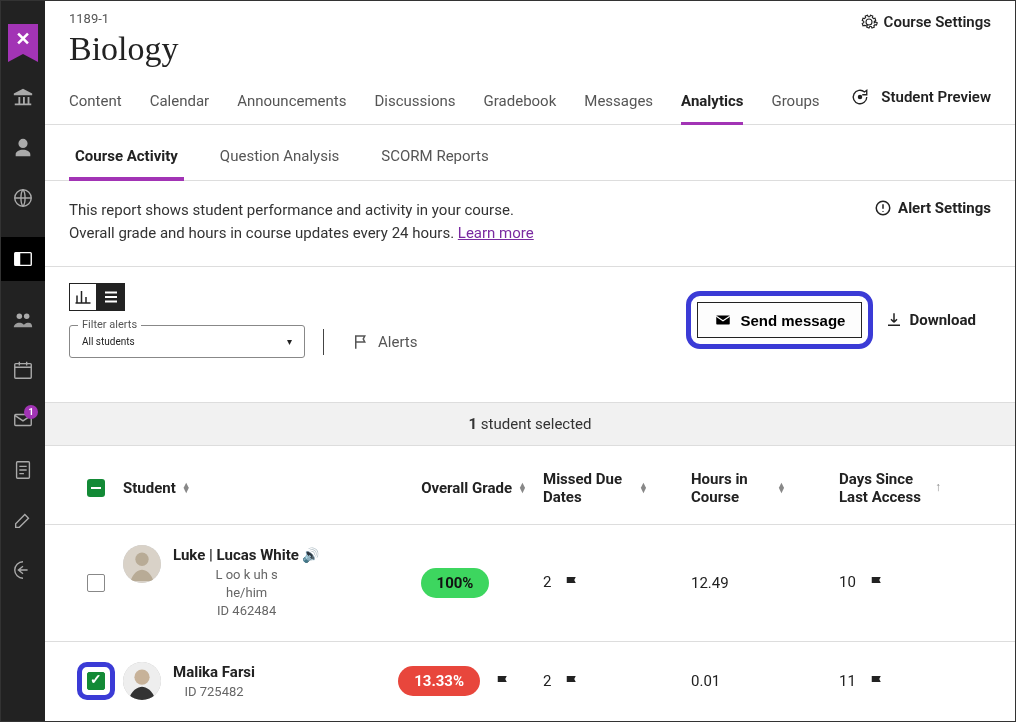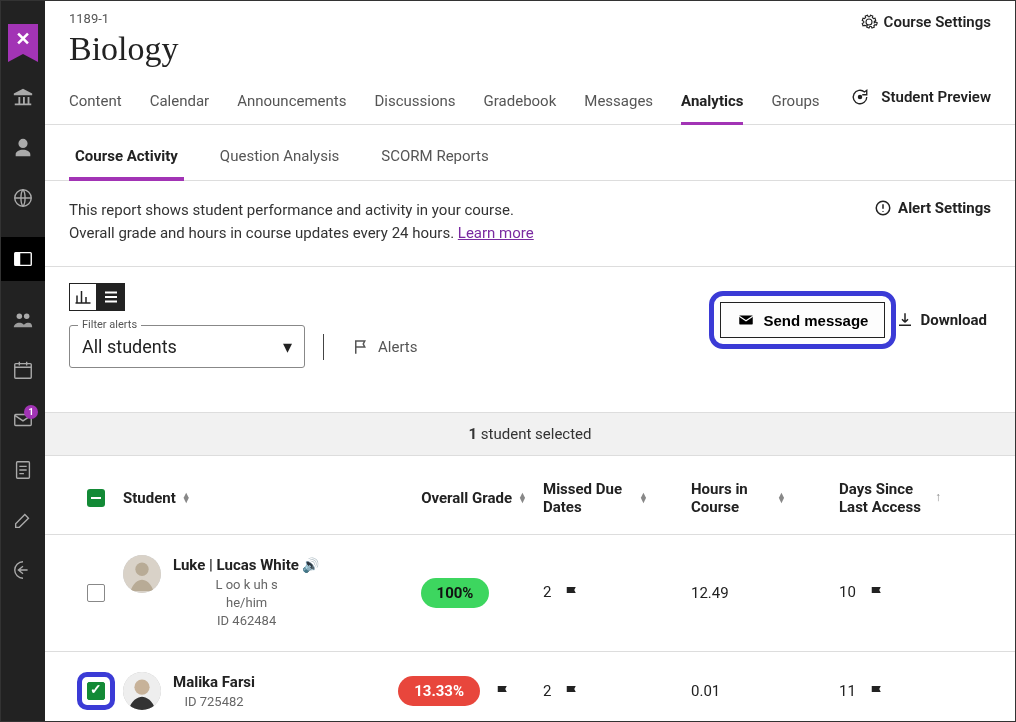--- a/index.html
+++ b/index.html
@@ -40,25 +40,25 @@
   .alert-settings { display:flex; align-items:center; gap:6px; font-weight:700; font-size:15px; cursor:pointer;}
   
   .toolbar { padding: 16px 0 44px 0; position:relative;}
   .view-toggle { display:inline-flex; }
   .toggle-btn { width:28px; height:28px; border:1px solid #222; display:flex; align-items:center; justify-content:center; cursor:pointer; background:#fff;}
   .toggle-btn.active { background:#222; color:#fff;}
   
   .filter-wrap { margin-top:14px; display:flex; align-items:center; gap: 18px;}
   .fieldset { border:1px solid #888; border-radius:3px; padding: 0; position:relative; width:236px;}
   .legend { position:absolute; top:-8px; left:8px; background:#fff; padding:0 4px; font-size:11px; color:#555;}
-  .select-box { padding:10px 12px; display:flex; justify-content:space-between; align-items:flex-start; cursor:pointer; font-size:18px;}
+  .select-box { padding:10px 12px; display:flex; justify-content:space-between; align-items:flex-start; cursor:pointer; font-size:10px;}
   .divider { width:1px; height:26px; background:#444;}
   .alerts-link { display:flex; align-items:center; gap:8px; font-size:15px; color:#555; cursor:pointer; padding-left:10px;}
   
-  .right-actions { position:absolute; right:4px; top:24px; display:flex; align-items:center; }
+  .right-actions { position:absolute; right:15px; top:24px; display:flex; align-items:center; gap:12px;}
   .send-msg-wrap { border:5px solid #3b3bd6; border-radius:14px; padding:6px;}
   .send-btn { border:1px solid #222; background:#fdfdfd; padding:8px 16px; display:flex; align-items:center; gap:8px; font-weight:700; font-size:15px; cursor:pointer;}
   .download-link { display:flex; align-items:center; gap:6px; font-weight:700; font-size:15px; cursor:pointer;}
   
   .selection-bar { background:#f1f1f1; border-top:1px solid #ddd; border-bottom:1px solid #ddd; margin:0 -24px; padding:12px 0; text-align:center; font-size:15px; color:#333;}
   .selection-bar b { font-weight:700;}
   
   .table { margin:0 -24px;}
   .thead { display:flex; align-items:center; padding:24px 24px 18px 24px; border-bottom:1px solid #ddd;}
   .th { font-size:15px; font-weight:700; display:flex; align-items:center; gap:6px;}

